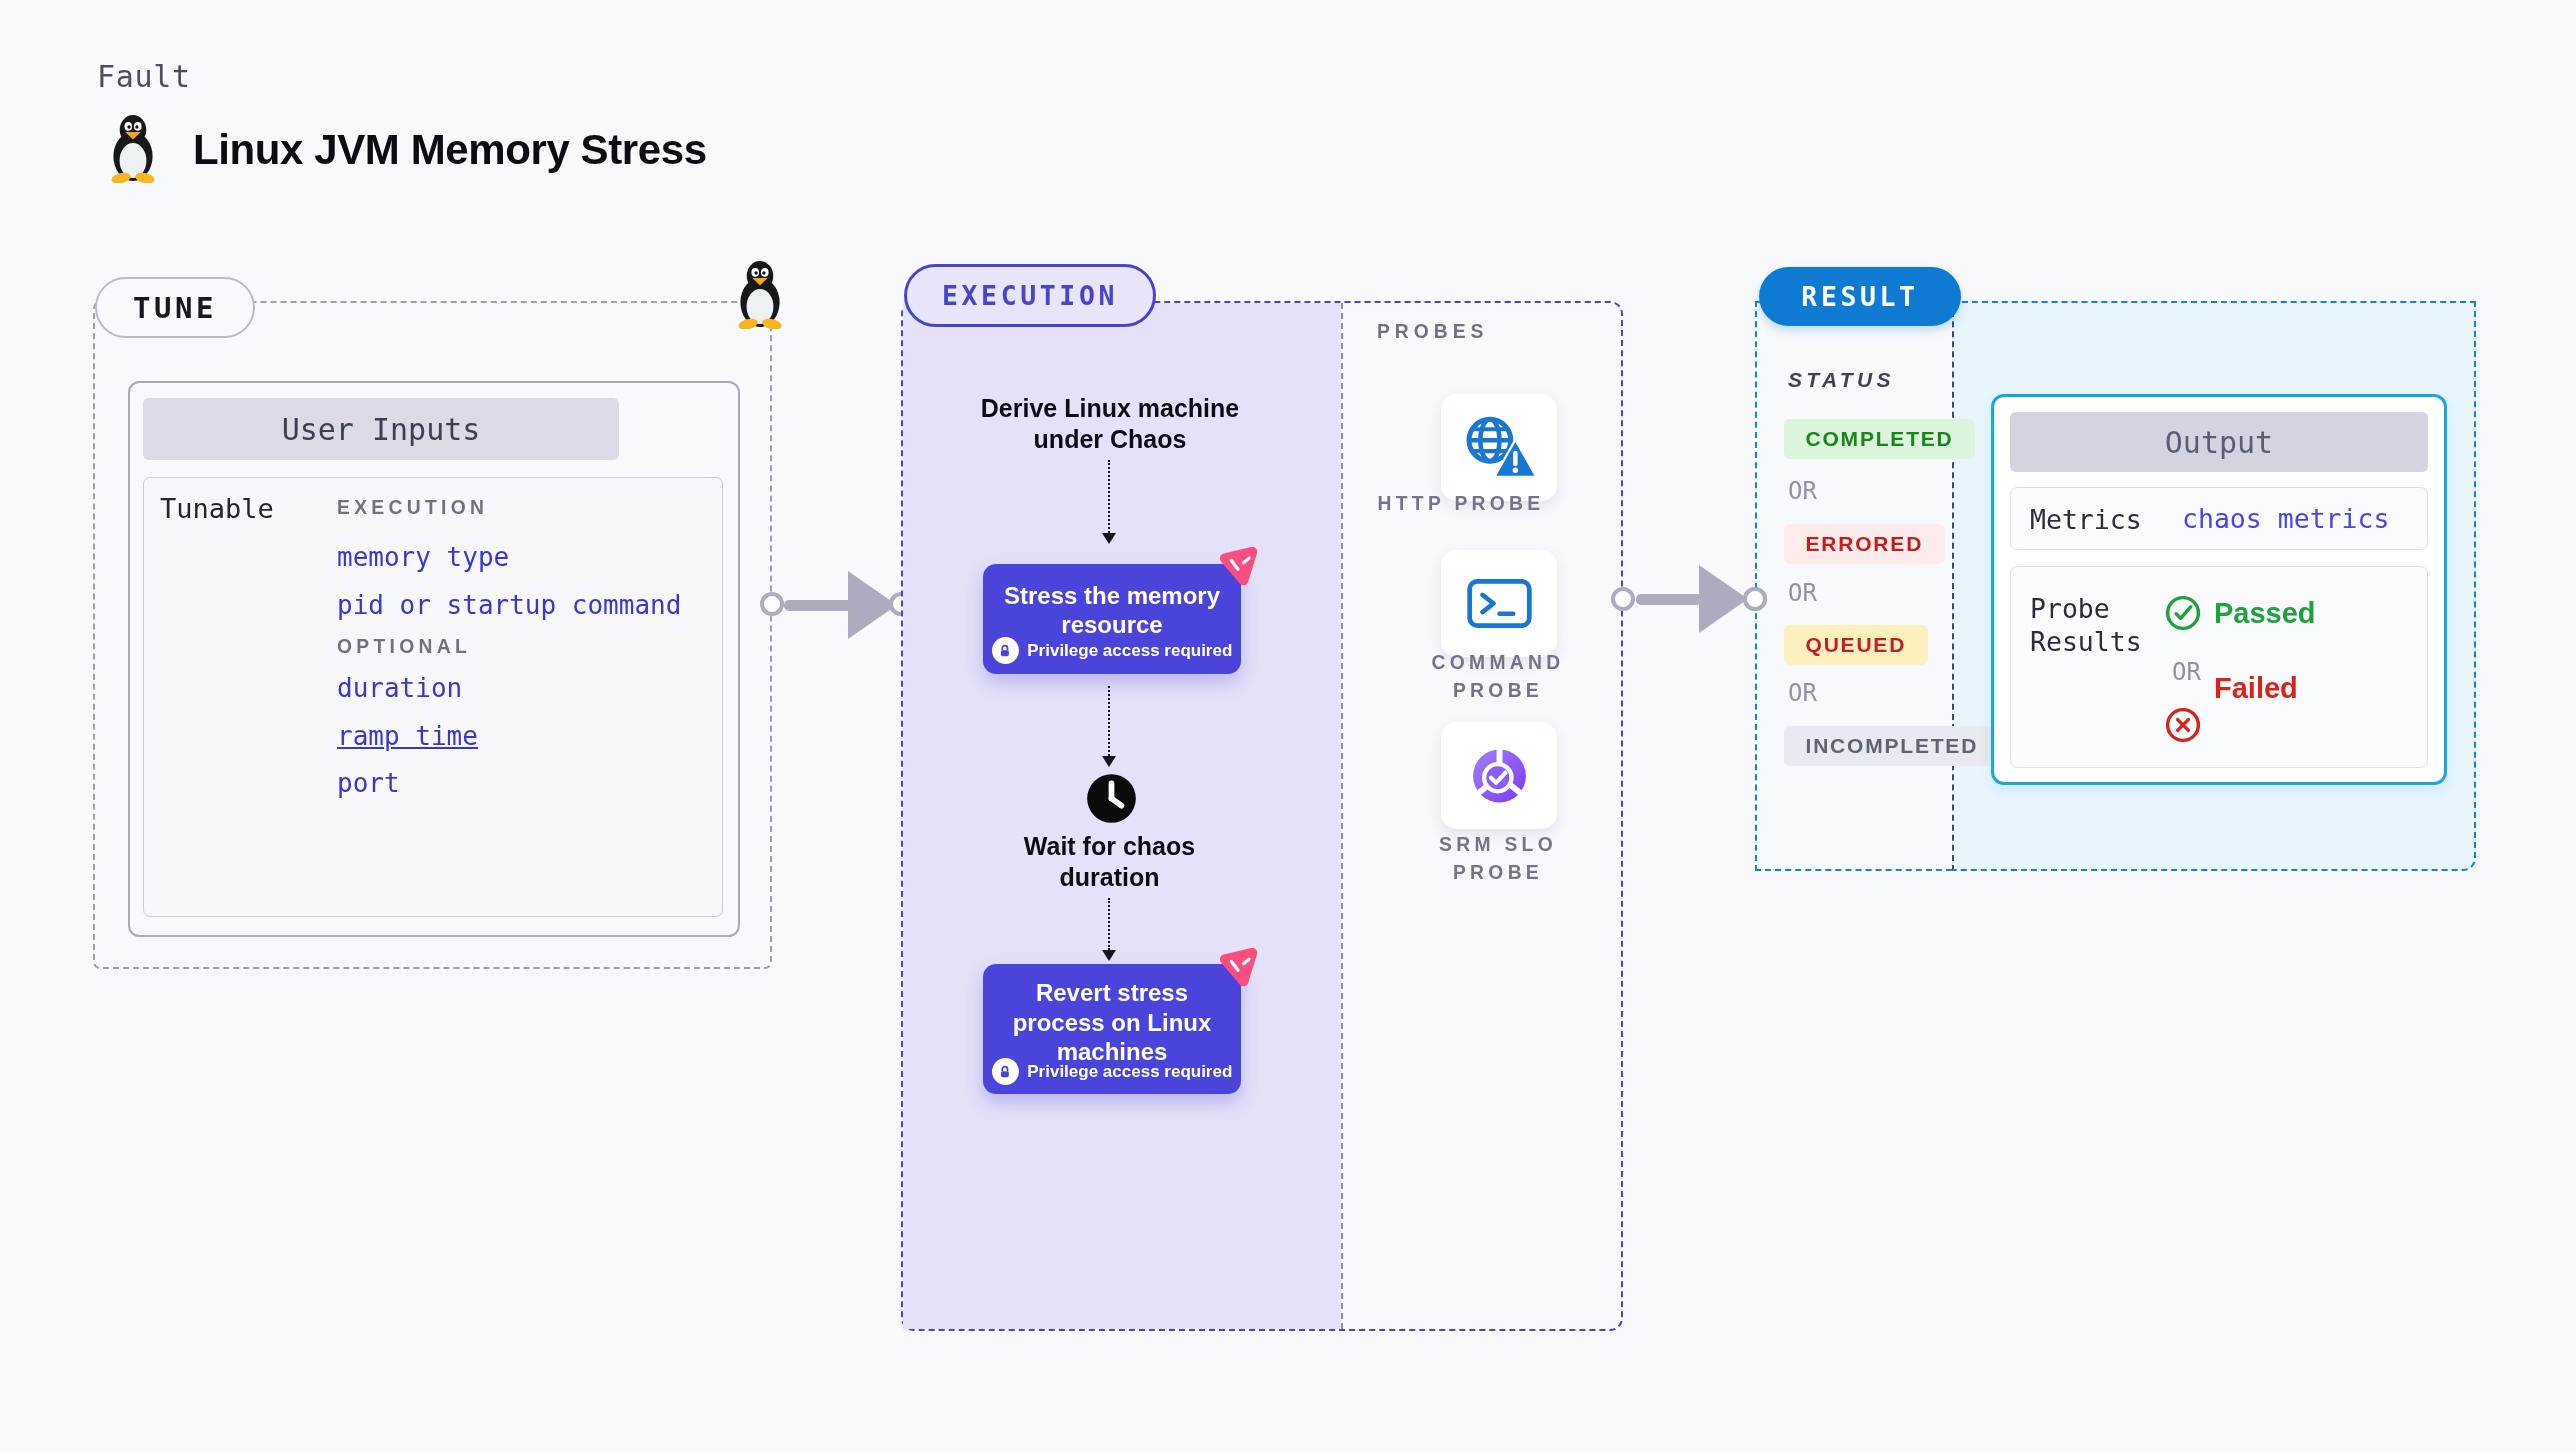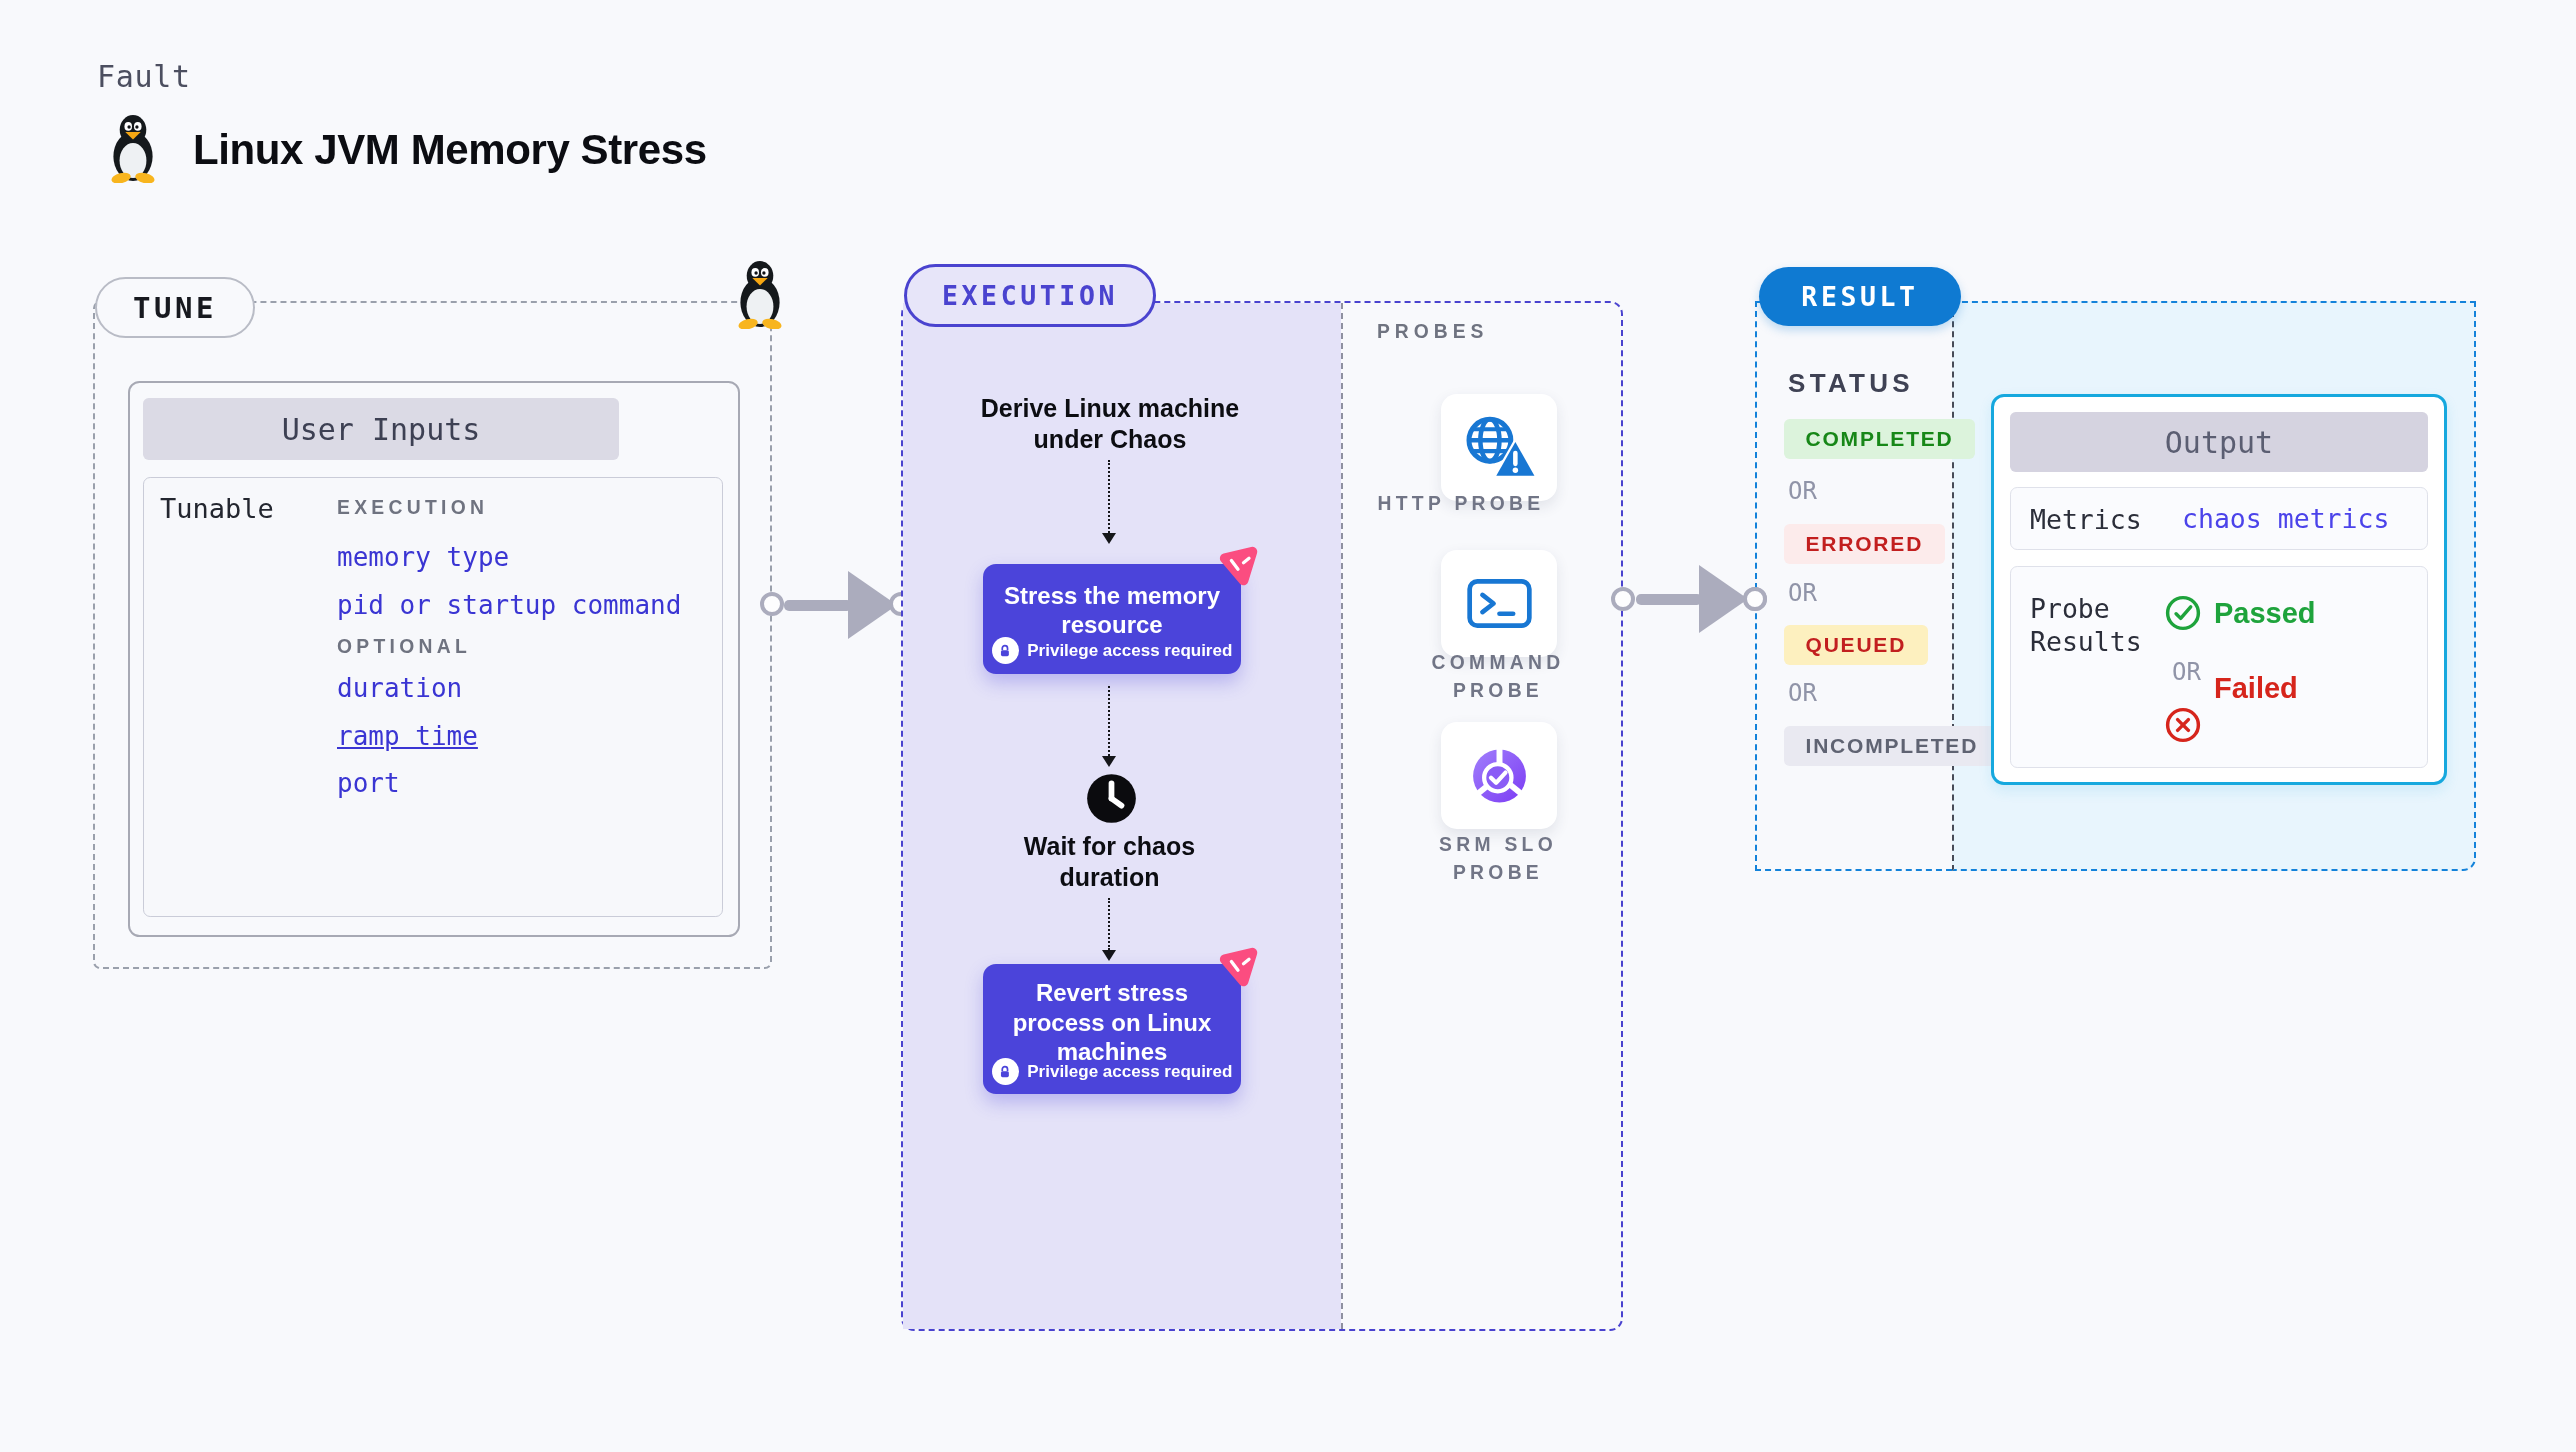--- a/index.html
+++ b/index.html
@@ -43,21 +43,21 @@
 
   .g-shaft{background:#abacbd;height:10.7px;border-radius:5px;}
   .g-head{width:0;height:0;border-top:34px solid transparent;border-bottom:34px solid transparent;
           border-left:49px solid #abacbd;}
   .g-dot{width:24px;height:24px;border-radius:50%;background:#fdfdfe;border:4.3px solid #abacbd;box-sizing:border-box;}
 
   .probe-card{background:#ffffff;border-radius:15.8px;box-shadow:0 5.7px 14.3px rgba(40,45,80,.10);
               display:flex;align-items:center;justify-content:center;}
   .probe-label{font-size:19.3px;font-weight:700;letter-spacing:4.3px;color:#717586;text-align:center;line-height:1.45;}
 
-  .status-label{font-size:26px;font-weight:700;letter-spacing:4.3px;color:#3f4254;}
+  .status-label{font-size:21px;font-weight:700;letter-spacing:4.3px;color:#3f4254;font-style:italic;}
   .badge{display:inline-block;padding:7.9px 21.5px;border-radius:5.7px;font-size:21px;font-weight:800;letter-spacing:1.8px;}
   .b-completed{background:#dcf3dc;color:#178718;text-align:right;}
   .b-errored{background:#fcebeb;color:#c21f1f;}
   .b-queued{background:#fdf0bf;color:#c21f1f;}
   .b-incompleted{background:#e9e9f1;color:#5f6372;}
   .or{font-size:24px;color:#9094a8;font-family:"DejaVu Sans Mono",monospace;}
 
   .out-card{background:#ffffff;border:3.6px solid #16a8de;border-radius:13px;box-shadow:0 5.7px 13px rgba(22,168,222,.12);}
   .out-header{background:#d5d3e0;border-radius:5.7px;display:flex;align-items:center;justify-content:center;
               font-size:30px;color:#5b5e72;font-family:"DejaVu Sans Mono",monospace;}

